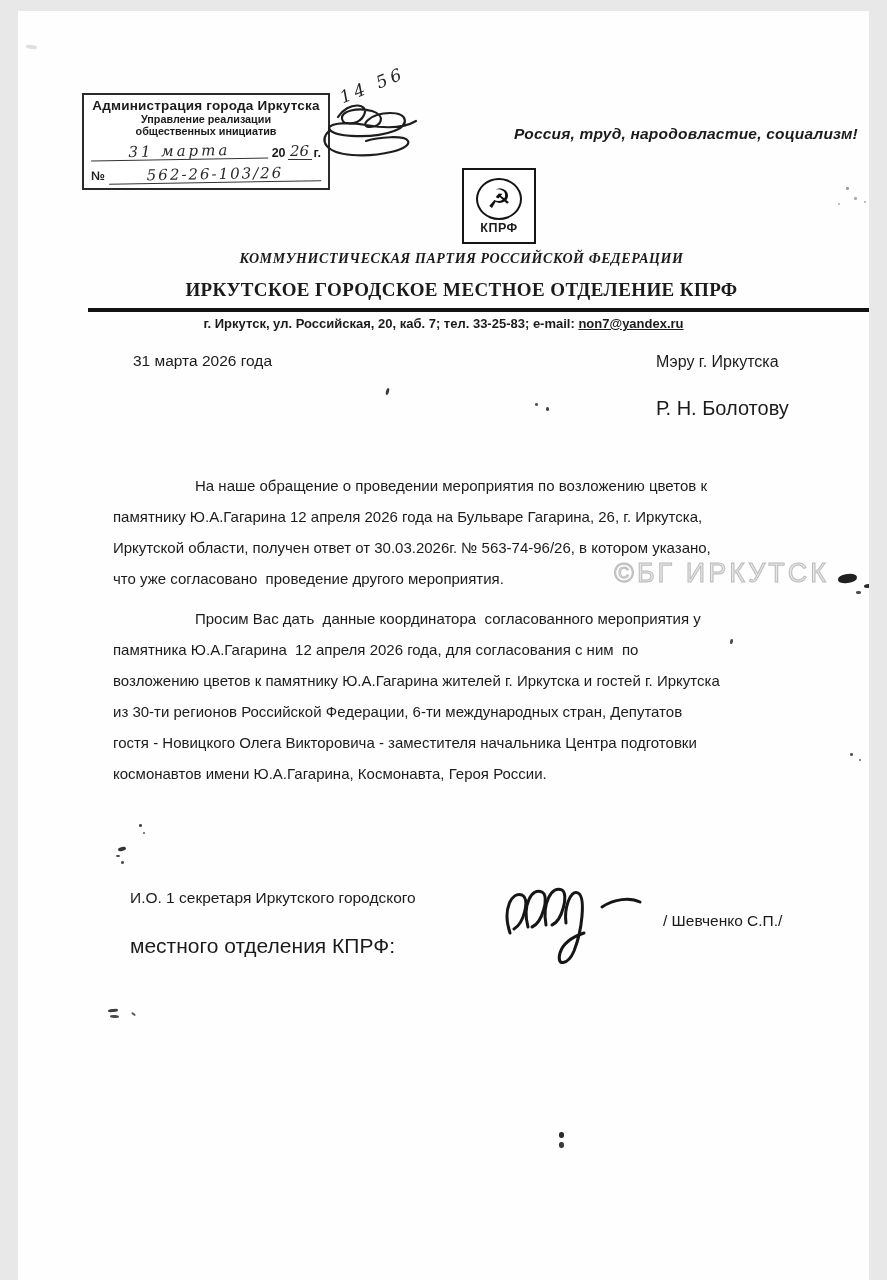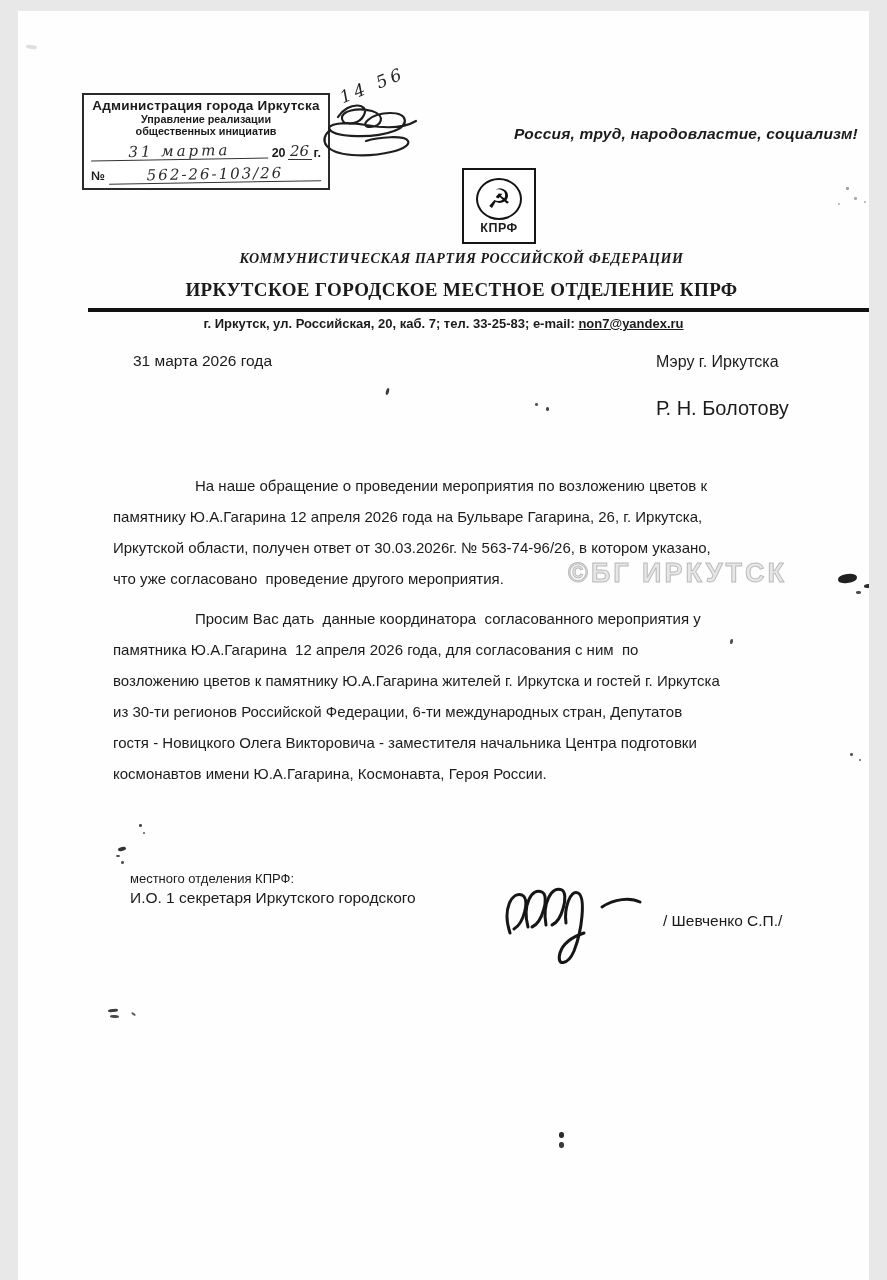--- a/index.html
+++ b/index.html
@@ -64,27 +64,27 @@
   .address a{color:#1b1b1b;text-decoration:underline;}
   
   .date-line{position:absolute;left:115px;top:341px;font-size:15.5px;}
   .addr1{position:absolute;left:638px;top:342px;font-size:16px;}
   .addr2{position:absolute;left:638px;top:386px;font-size:20px;}
   .body-text{position:absolute;left:95px;top:459px;width:762px;font-size:15px;}
   .line{line-height:31px;white-space:pre;}
   .indent{padding-left:82px;}
   .pgap{height:9px;}
   .watermark{
-    position:absolute;left:550px;top:547px;font-size:27px;font-weight:bold;
+    position:absolute;left:596px;top:547px;font-size:27px;font-weight:normal;
     letter-spacing:3px;color:rgba(178,178,178,0.30);
     -webkit-text-stroke:1px rgba(168,168,168,0.75);white-space:nowrap;
   }
   
   .signer-l1{position:absolute;left:112px;top:878px;font-size:15.5px;}
-  .signer-l2{position:absolute;left:112px;top:860px;font-size:13px;}
+  .signer-l2{position:absolute;left:112px;top:923px;font-size:21px;}
   .main-signature{position:absolute;left:478px;top:860px;}
   .signer-name{position:absolute;left:645px;top:901px;font-size:15.5px;}
   
   .spk{position:absolute;border-radius:45%;}
 </style>
 </head>
 <body>
 
 <div class="page">
 

